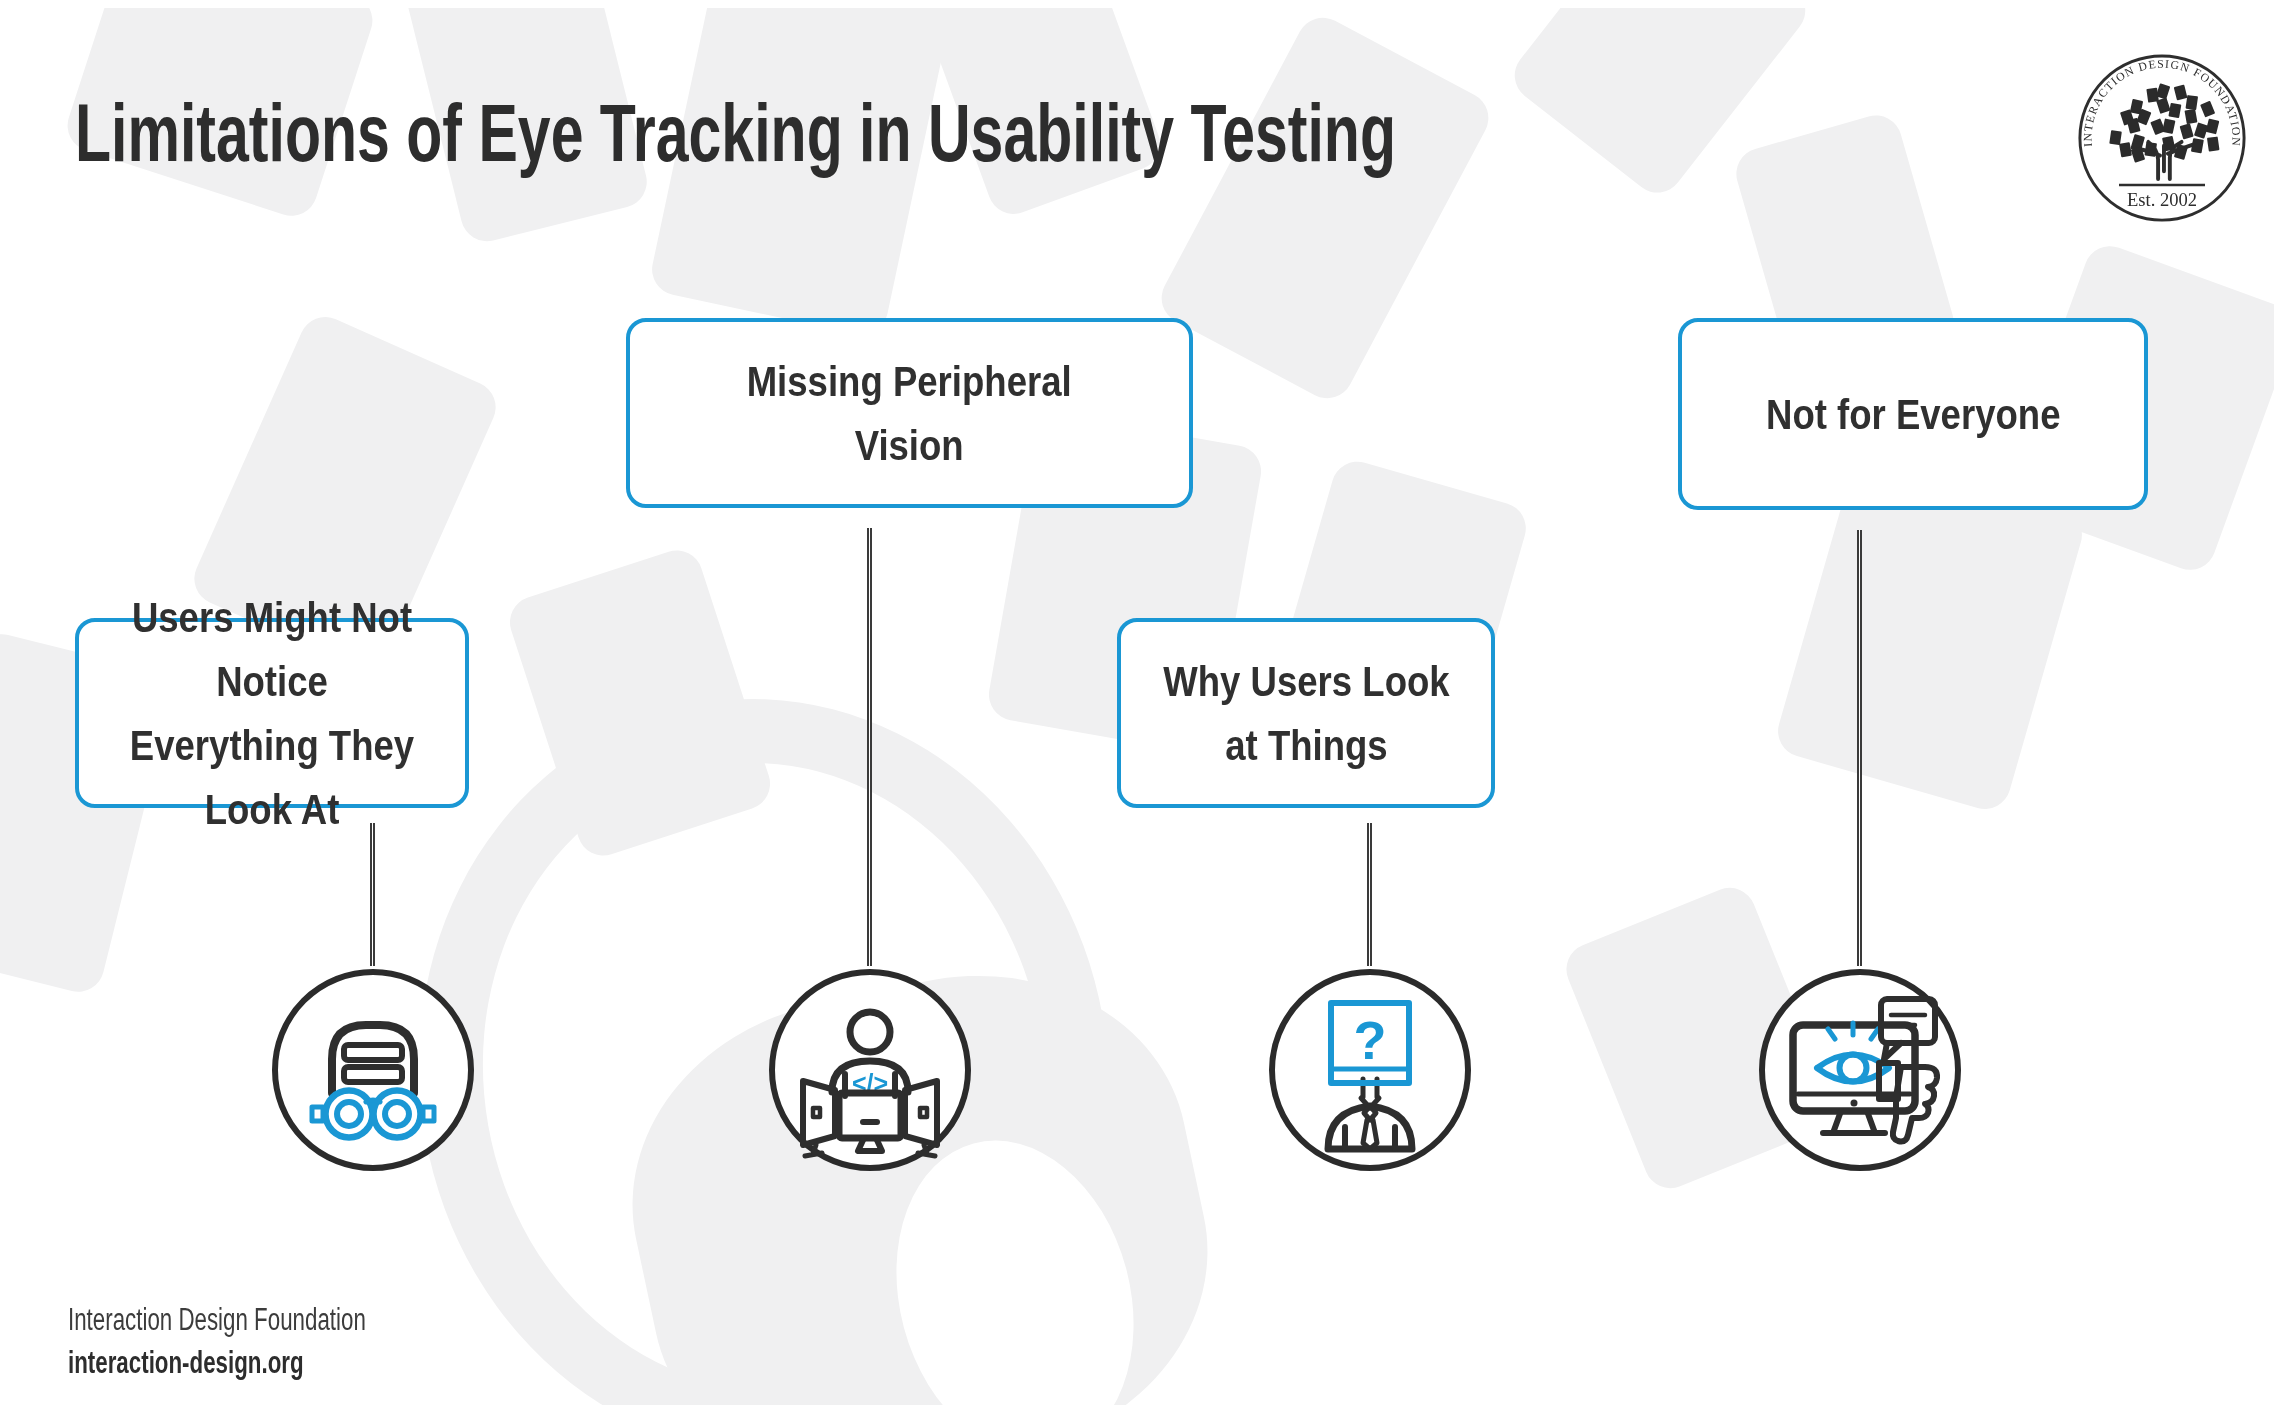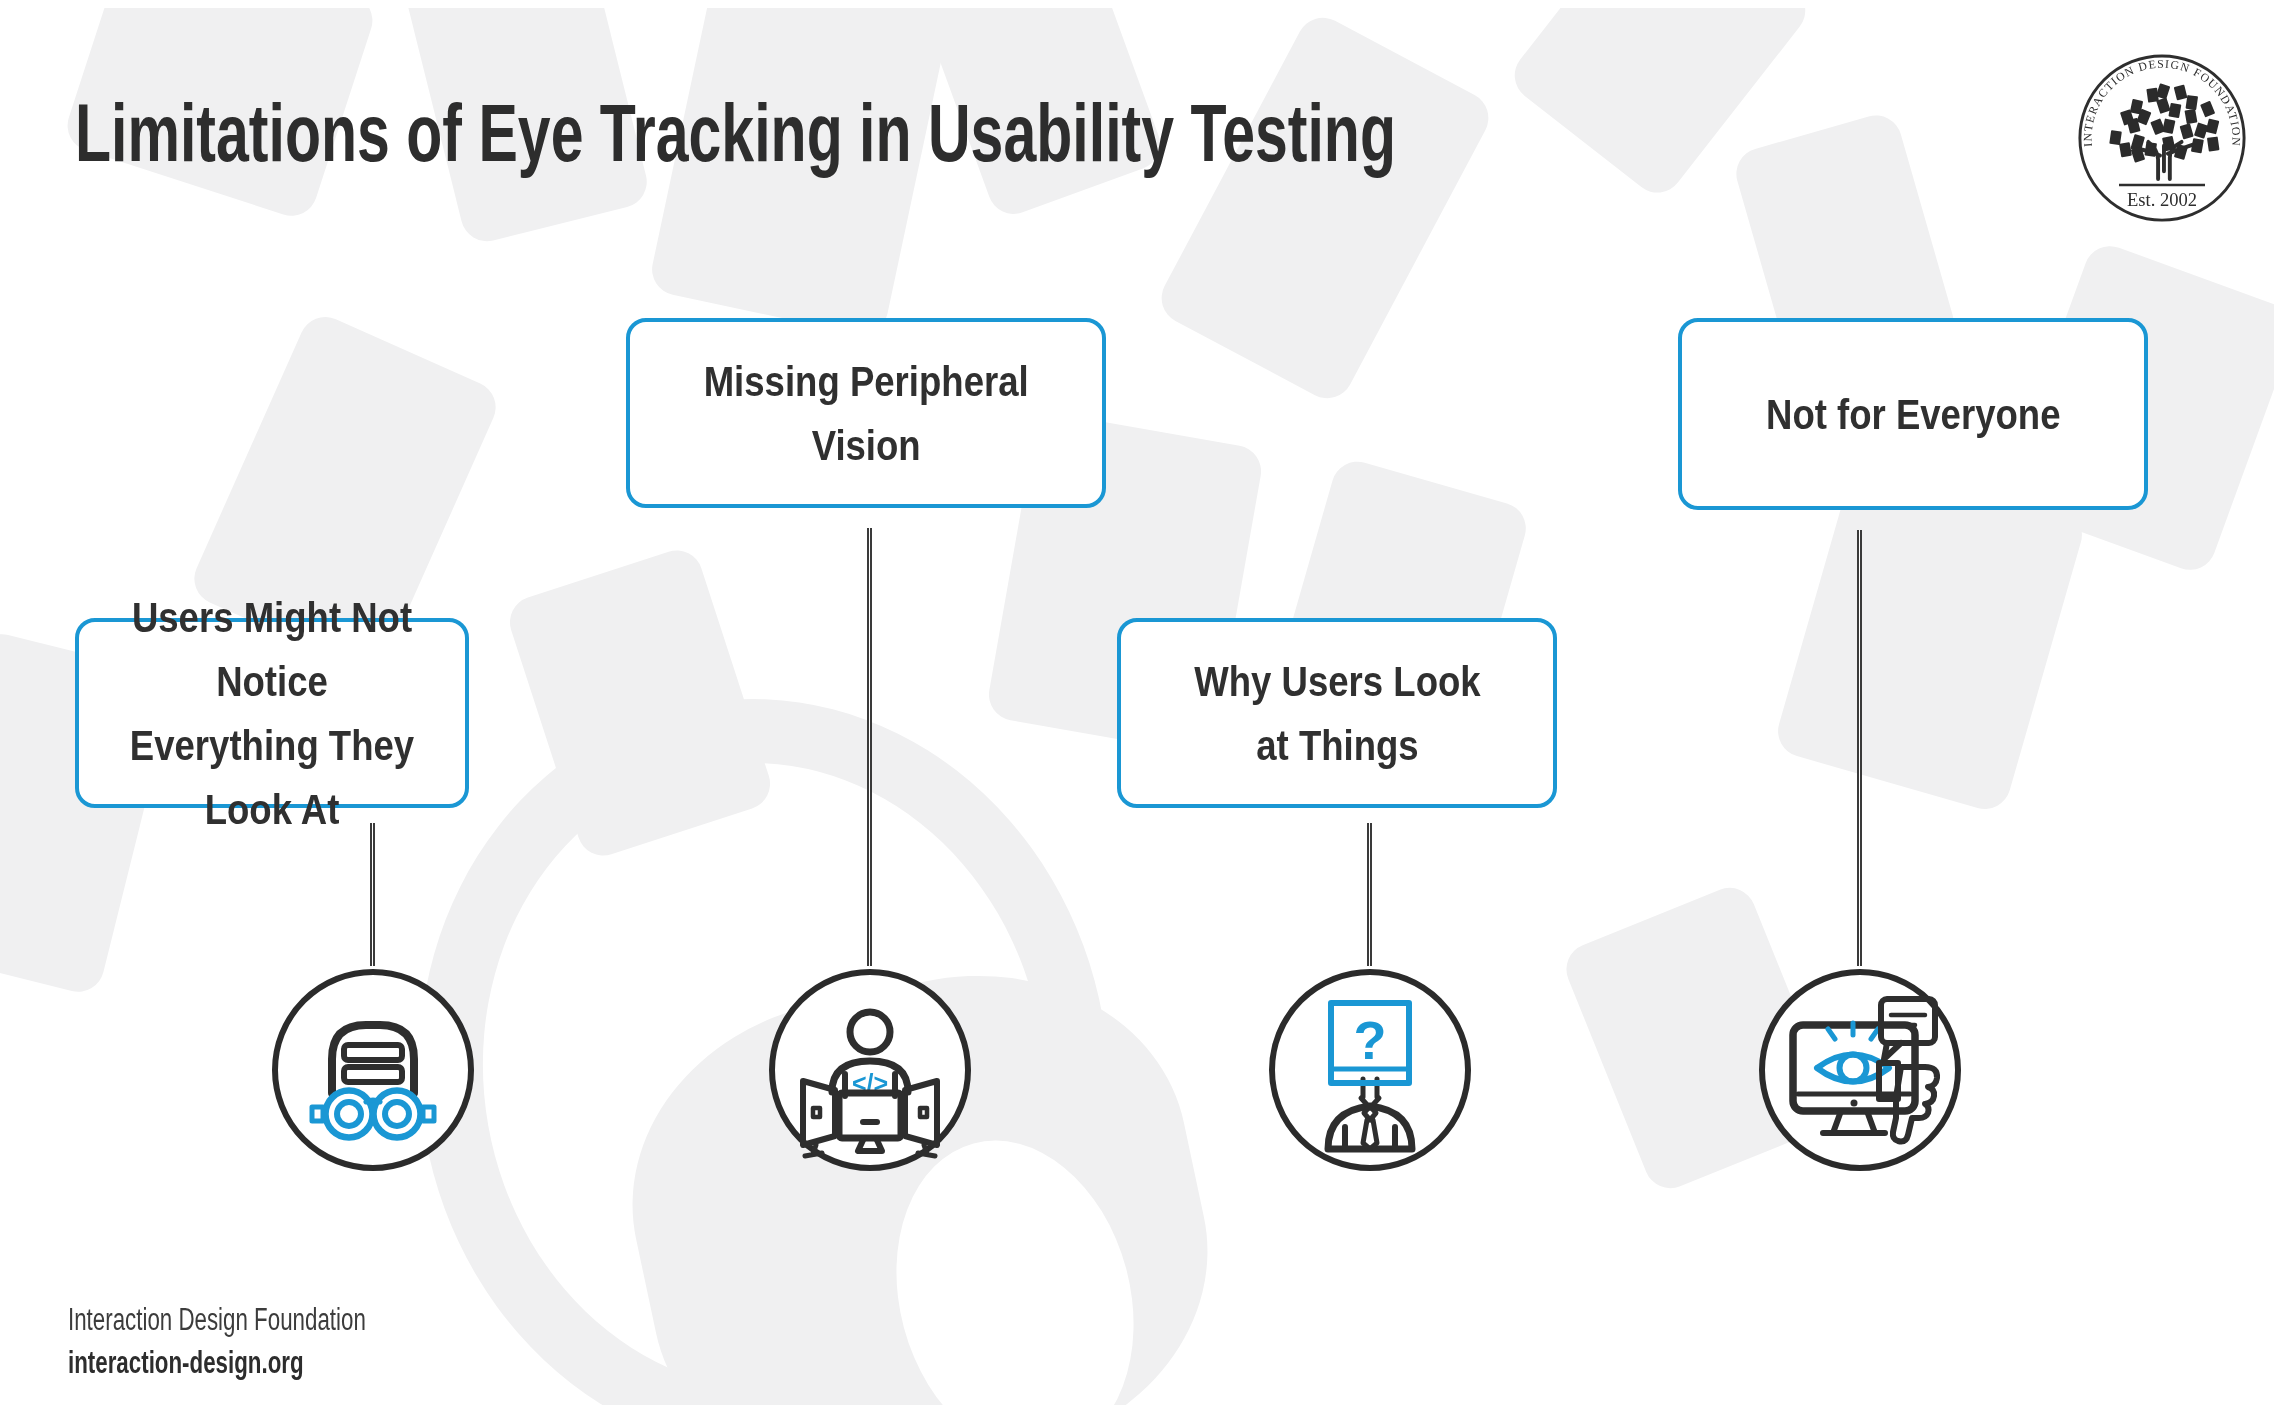--- a/index.html
+++ b/index.html
@@ -26,22 +26,22 @@
     border:4px solid #1a97d4;border-radius:20px;
     display:flex;align-items:center;justify-content:center;
     box-sizing:border-box;
   }
   .card-label{
     white-space:pre-line;text-align:center;
     font-size:43px;font-weight:700;color:#303030;line-height:64px;
     transform:scaleX(0.85);transform-origin:center center;
   }
   .card1{left:75px;top:610px;width:394px;height:190px;}
-  .card2{left:626px;top:310px;width:480px;height:190px;}
-  .card3{left:1117px;top:610px;width:440px;height:190px;}
+  .card2{left:626px;top:310px;width:567px;height:190px;}
+  .card3{left:1117px;top:610px;width:378px;height:190px;}
   .card4{left:1678px;top:310px;width:470px;height:192px;}
   
   .connector{
     position:absolute;width:5px;z-index:1;background:#ffffff;
     border-left:2px solid #3a3a3a;border-right:2px solid #3a3a3a;box-sizing:border-box;
   }
   .line1{left:370px;top:815px;height:143px;}
   .line2{left:867px;top:520px;height:438px;}
   .line3{left:1367px;top:815px;height:143px;}
   .line4{left:1857px;top:522px;height:436px;}

